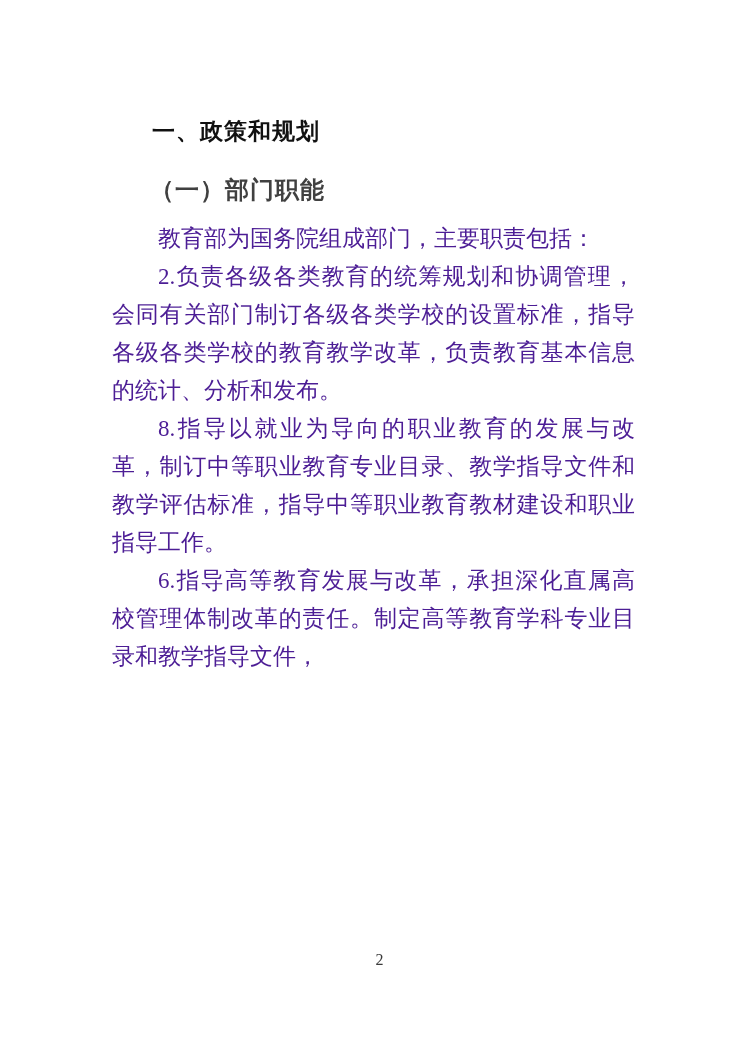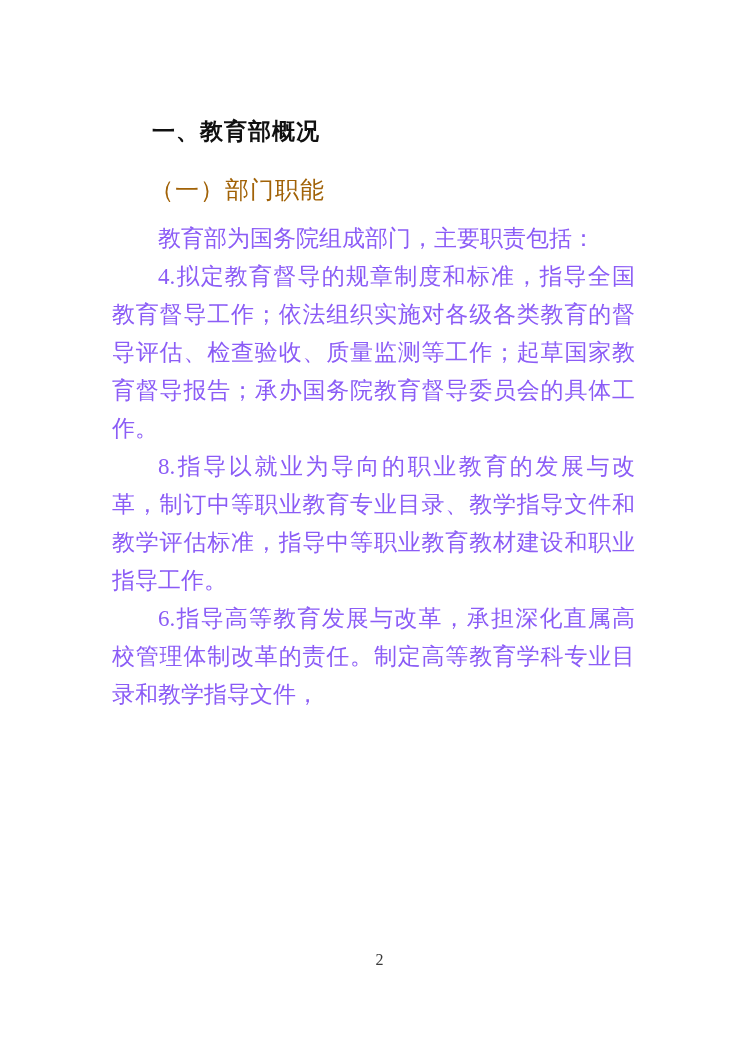--- a/index.html
+++ b/index.html
@@ -26,60 +26,60 @@
     font-family: "Liberation Sans", "DejaVu Sans", sans-serif;
     font-weight: bold;
     font-size: 23px;
     line-height: 38px;
     letter-spacing: 1px;
     color: #111111;
   }
   .h2 {
     margin: 21px 0 0 38px;
     font-family: "Liberation Serif", "DejaVu Serif", serif;
-    font-weight: normal;
+    font-weight: bold;
     font-size: 24px;
     line-height: 38px;
     letter-spacing: 1px;
-    color: #a16207;
+    color: #404040;
   }
   .body-text {
     margin-top: 11px;
   }
   .body-text p {
     margin: 0;
     font-family: "Liberation Serif", "DejaVu Serif", serif;
     font-size: 23px;
     line-height: 38px;
     text-align: justify;
     text-justify: inter-ideograph;
     text-indent: 2em;
-    color: #8b5cf6;
+    color: #4c1d95;
   }
   .page-number {
     position: absolute;
     left: 0;
     right: 0;
     top: 950px;
     text-align: center;
     text-indent: 14px;
     font-family: "Liberation Serif", "DejaVu Serif", serif;
     font-size: 16px;
     line-height: 20px;
     color: #3a3a3a;
   }
 </style>
 </head>
 <body>
 
 <div class="page">
   <div class="content">
-    <div class="h1">一、教育部概况</div>
+    <div class="h1">一、政策和规划</div>
     <div class="h2">（一）部门职能</div>
     <div class="body-text">
       <p>教育部为国务院组成部门，主要职责包括：</p>
-      <p>4.拟定教育督导的规章制度和标准，指导全国教育督导工作；依法组织实施对各级各类教育的督导评估、检查验收、质量监测等工作；起草国家教育督导报告；承办国务院教育督导委员会的具体工作。</p>
+      <p>2.负责各级各类教育的统筹规划和协调管理，会同有关部门制订各级各类学校的设置标准，指导各级各类学校的教育教学改革，负责教育基本信息的统计、分析和发布。</p>
       <p>8.指导以就业为导向的职业教育的发展与改革，制订中等职业教育专业目录、教学指导文件和教学评估标准，指导中等职业教育教材建设和职业指导工作。</p>
       <p>6.指导高等教育发展与改革，承担深化直属高校管理体制改革的责任。制定高等教育学科专业目录和教学指导文件，</p>
     </div>
   </div>
   <div class="page-number">2</div>
 </div>
 
 </body></html>

